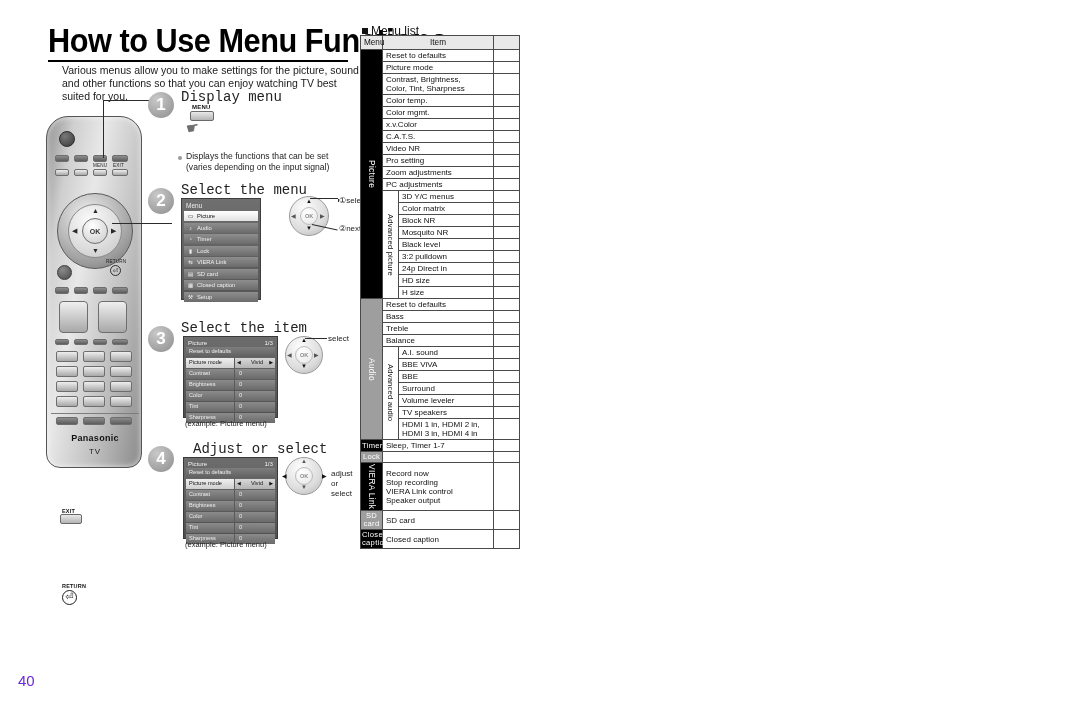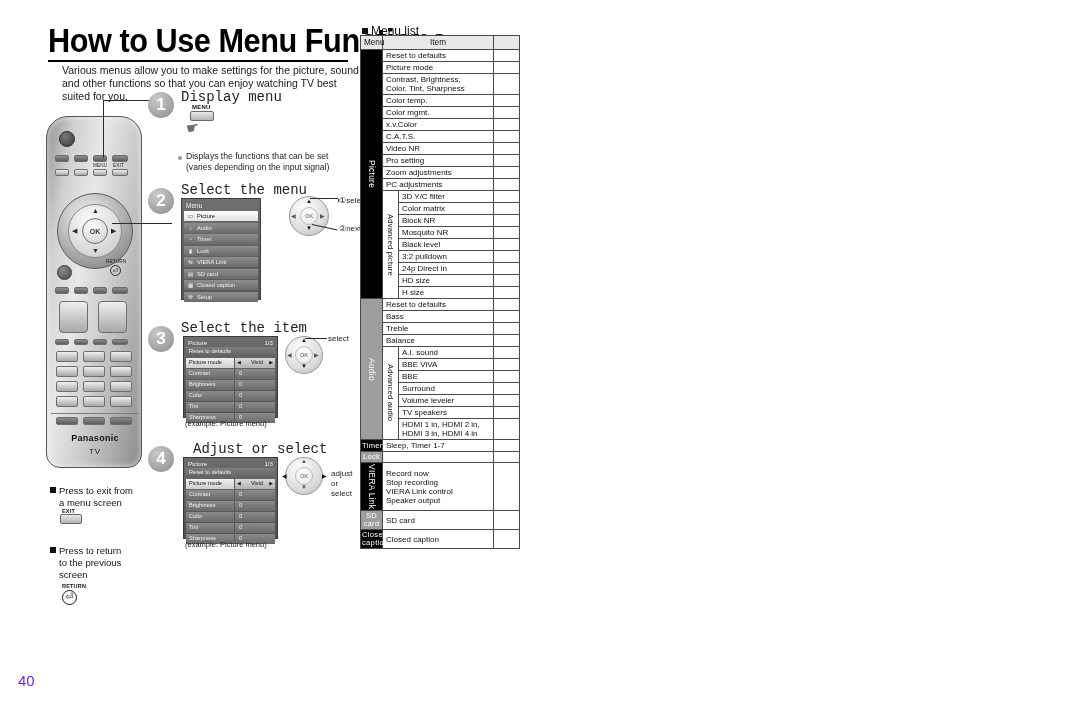--- a/index.html
+++ b/index.html
@@ -462,32 +462,23 @@
   <div class="dp-ar" style="left:301px;top:458px;">▲</div>
   <div class="dp-ar" style="left:301px;top:484px;">▼</div>
   <div class="dp-ar on" style="left:282px;top:472px;">◀</div>
   <div class="dp-ar on" style="left:322px;top:472px;">▶</div>
   <div class="call-lbl" style="left:331px;top:469px;">
     <span>adjust</span><br>
     <span>or</span><br>
     <span>select</span>
   </div>
 
-  <div class="exit-note" style="left:50px;top:485px;width:130px;">
-    <span class="sq"></span><span>Press to exit from</span><br>
-    <span style="margin-left:9px;">a menu screen</span>
-  </div>
   <div class="key-lbl" style="left:62px;top:508px;">EXIT</div>
   <div class="key-cap" style="left:60px;top:514px;width:22px;height:10px;"></div>
 
-  <div class="exit-note" style="left:50px;top:545px;width:130px;">
-    <span class="sq"></span><span>Press to return</span><br>
-    <span style="margin-left:9px;">to the previous</span><br>
-    <span style="margin-left:9px;">screen</span>
-  </div>
   <div class="key-lbl" style="left:62px;top:583px;">RETURN</div>
   <div class="ret-icon" style="left:62px;top:590px;">⏎</div>
 
   <div class="page-no">40</div>
 
   <div class="ml-head">
     <span class="sq"></span><span>Menu list</span>
   </div>
   <table class="mltab">
     <colgroup>
@@ -544,21 +535,21 @@
         <tr>
           <td class="itm" colspan="2">Zoom adjustments</td>
           <td class="pg"></td>
         </tr>
         <tr>
           <td class="itm" colspan="2">PC adjustments</td>
           <td class="pg"></td>
         </tr>
         <tr>
           <td class="sub" rowspan="9">Advanced picture</td>
-          <td class="itm">3D Y/C filter</td>
+          <td class="itm">3D Y/C menus</td>
           <td class="pg"></td>
         </tr>
         <tr>
           <td class="itm">Color matrix</td>
           <td class="pg"></td>
         </tr>
         <tr>
           <td class="itm">Block NR</td>
           <td class="pg"></td>
         </tr>

